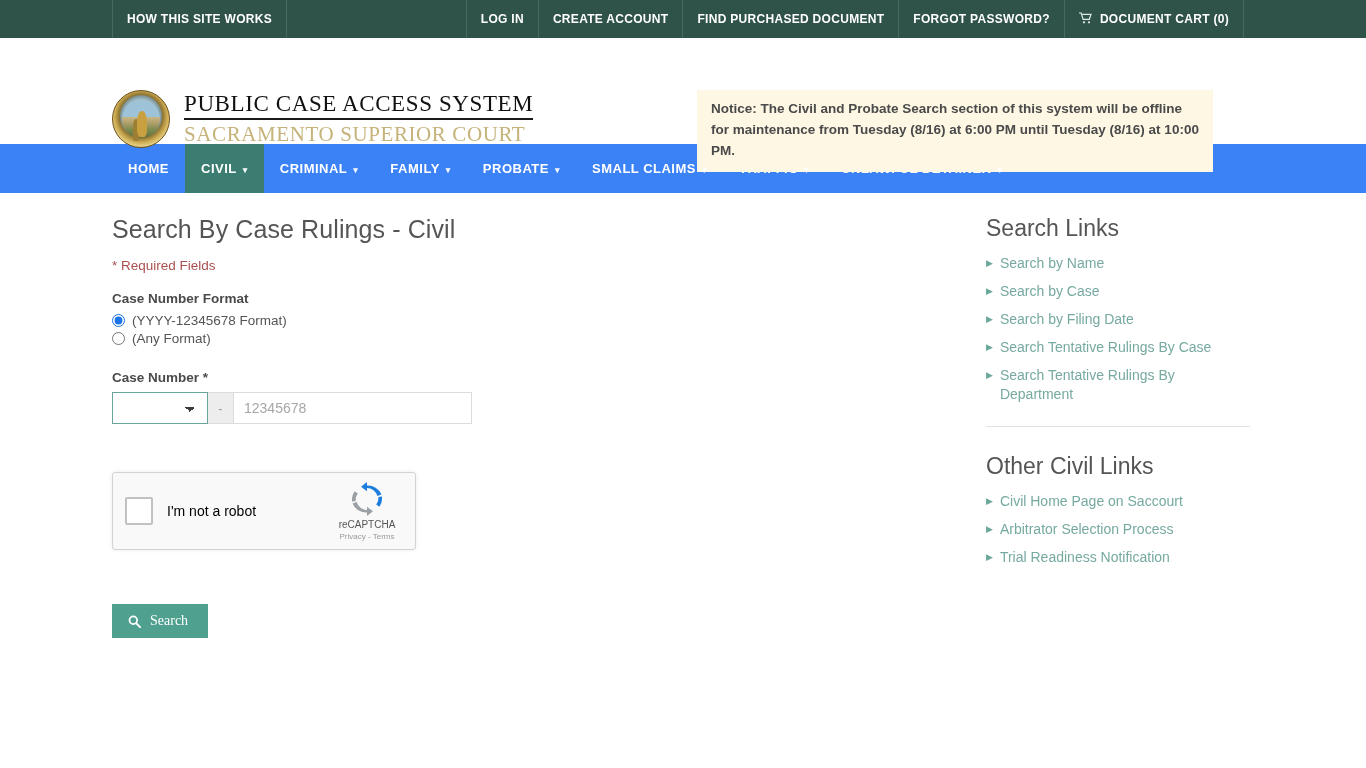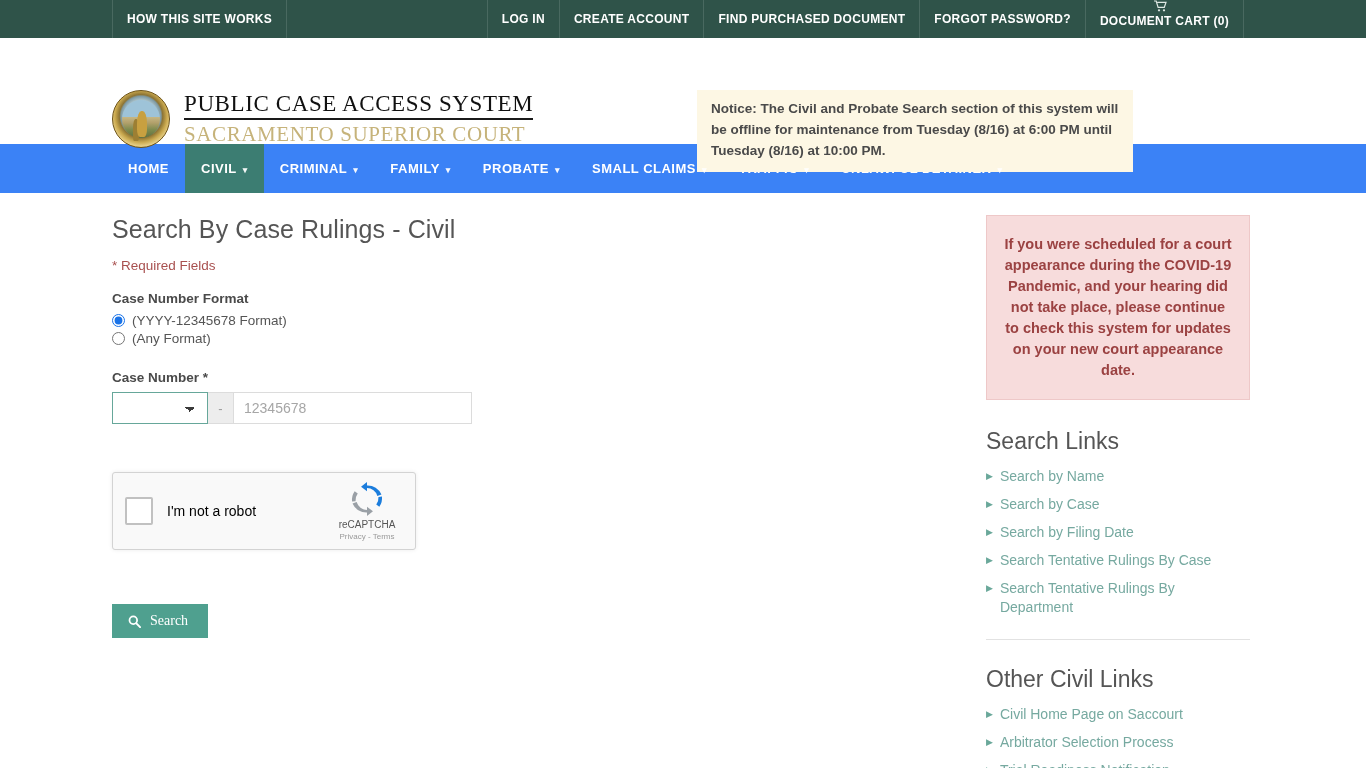--- a/index.html
+++ b/index.html
@@ -39,21 +39,21 @@
     font-size: 12px;
     font-weight: bold;
     letter-spacing: 0.3px;
     text-decoration: none;
     border-left: 1px solid rgba(255,255,255,0.13);
     border-right: 1px solid rgba(255,255,255,0.13);
     white-space: nowrap;
     cursor: pointer;
   }
   .topbar-right .topbar-item { border-right: none; }
-  .topbar-right .topbar-item:last-child { border-right: 1px solid rgba(255,255,255,0.13); flex-direction: column; }
+  .topbar-right .topbar-item:last-child { border-right: 1px solid rgba(255,255,255,0.13); }
   .cart-icon {
     display: inline-block;
     margin-right: 7px;
     color: #dfe8e4;
     font-size: 13px;
     line-height: 1;
   }
 
   
   .header {
@@ -110,21 +110,21 @@
     font-size: 21px;
     letter-spacing: 0.6px;
     color: #c6b37a;
     margin-top: 3px;
     line-height: 1.1;
   }
   .notice {
     position: absolute;
     left: 697px;
     top: 52px;
-    width: 436px;
+    width: 516px;
     background: #fdf7e4;
     padding: 9px 14px 10px 14px;
     color: #4a4a4a;
     font-size: 13.5px;
     font-weight: bold;
     line-height: 1.55;
   }
 
   
   .mainnav {
@@ -451,21 +451,20 @@
         <svg width="13" height="13" viewBox="0 0 14 14" xmlns="http://www.w3.org/2000/svg">
           <circle cx="5.7" cy="5.7" r="4.1" stroke="#ffffff" stroke-width="1.9" fill="none"></circle>
           <line x1="9" y1="9" x2="13" y2="13" stroke="#ffffff" stroke-width="2.1" stroke-linecap="round"></line>
         </svg>
       </span>
       <span>Search</span>
     </button>
   </div>
 
   <div class="sidebar">
-    <div class="covid-box">If you were scheduled for a court appearance during the COVID-19 Pandemic, and your hearing did not take place, please continue to check this system for updates on your new court appearance date.</div>
 
     <h2 class="sb-title">Search Links</h2>
     <ul class="sb-list">
       <li>
         <span class="sb-bullet">▶</span>
         <a class="sb-link">Search by Name</a>
       </li>
       <li>
         <span class="sb-bullet">▶</span>
         <a class="sb-link">Search by Case</a>

